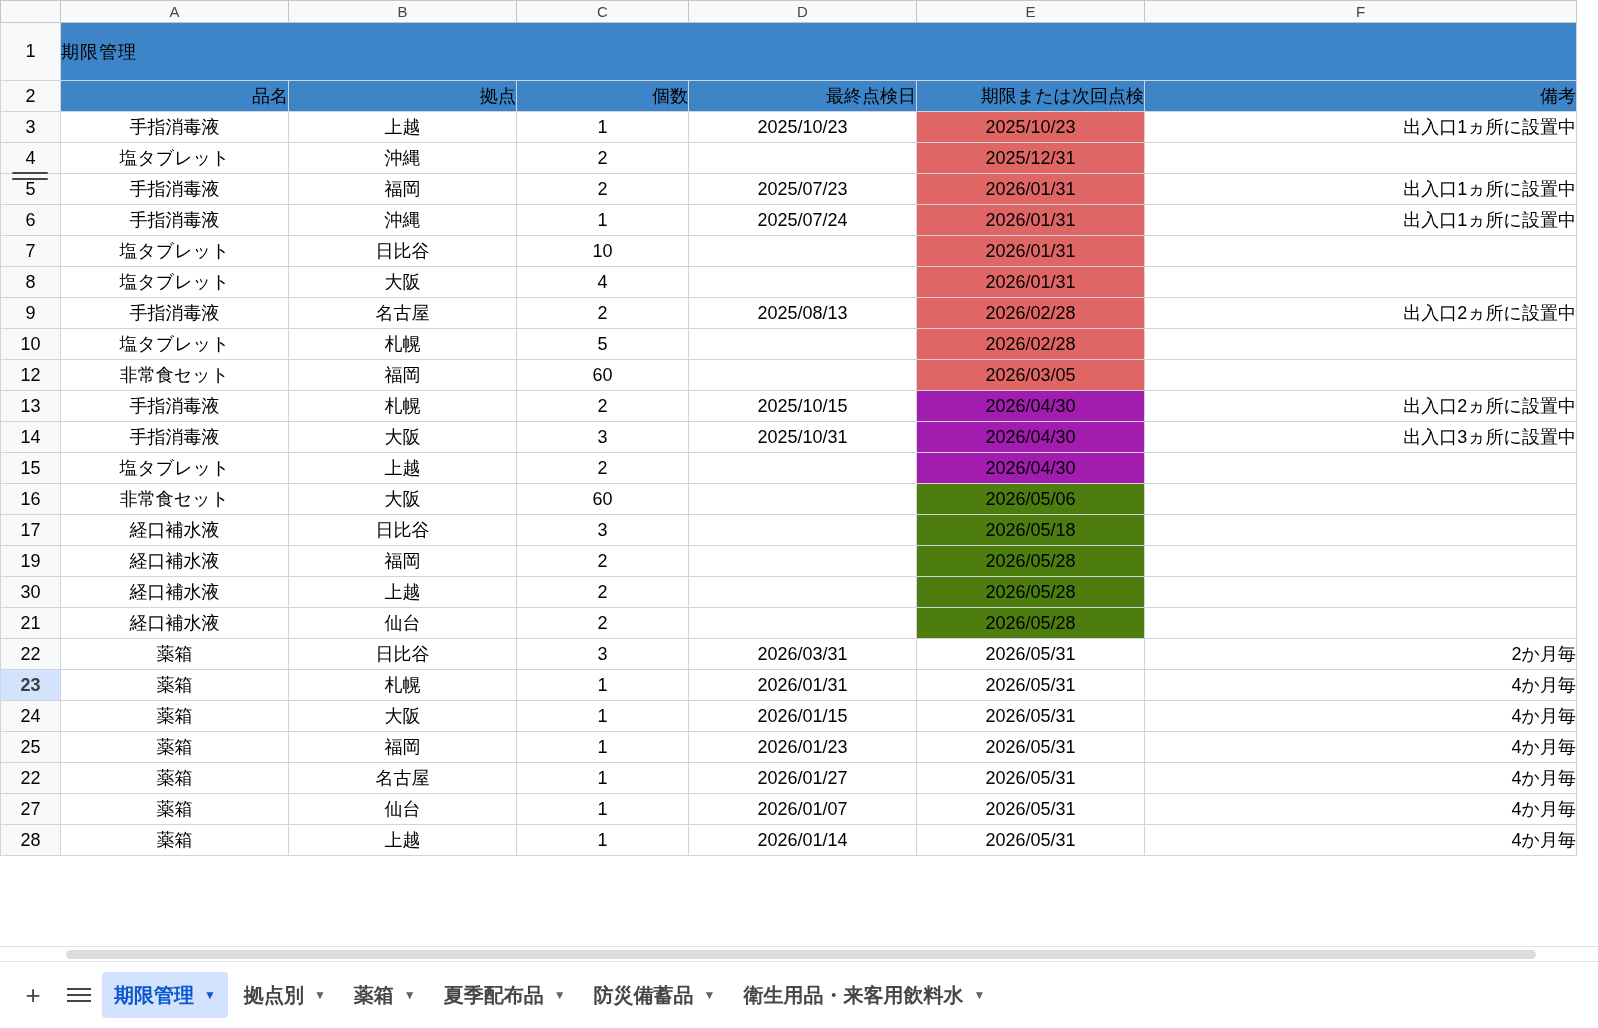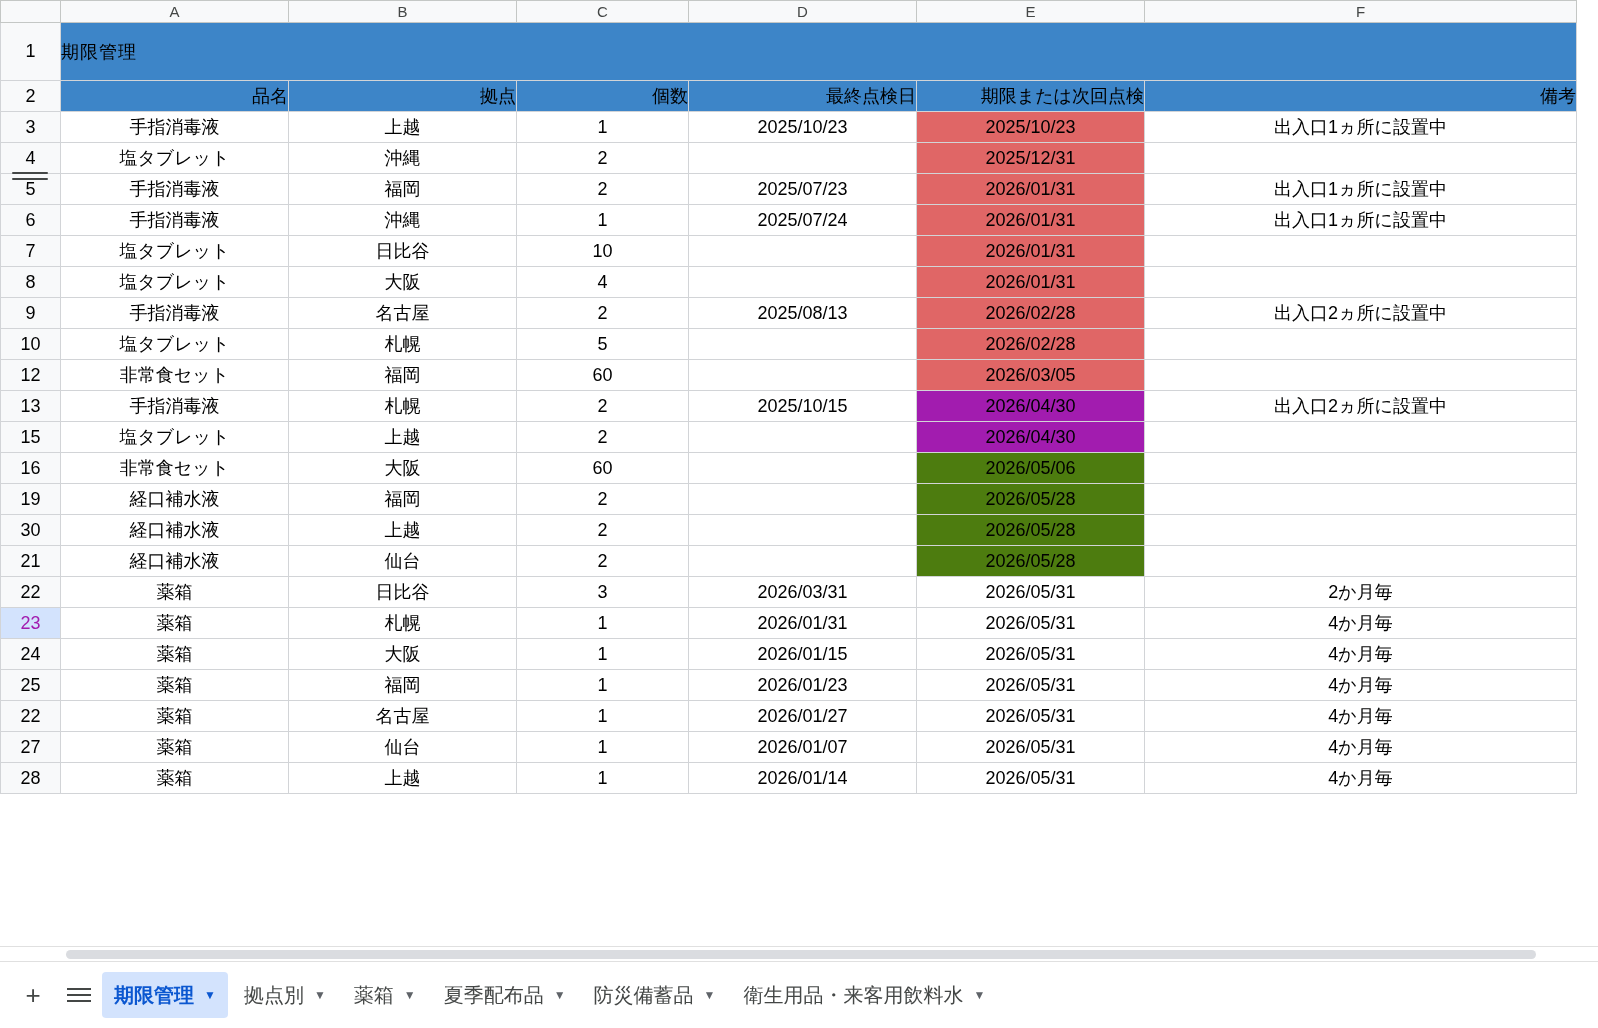--- a/index.html
+++ b/index.html
@@ -68,22 +68,22 @@
   
   td.rowhdr {
     background: #f8f9fa;
     border: 1px solid #c4c7c5;
     color: #444746;
     font-size: 15px;
     text-align: center;
     vertical-align: middle;
   }
   td.rowhdr.active {
-    color: #a21caf;
-    font-weight: normal;
+    color: #404040;
+    font-weight: bold;
     background: #d3e3fd;
   }
 
   
   td.titleband {
     background: #3d85c8;
     color: #ffffff;
     font-size: 34px;
     font-weight: bold;
     height: 58px;
@@ -97,21 +97,21 @@
   td.hdr {
     background: #3d85c8;
     color: #ffffff;
     font-weight: bold;
     text-align: right;
     vertical-align: middle;
     height: 30px;
   }
 
   td.c { text-align: center; vertical-align: middle; }
-  td.l { text-align: center; vertical-align: middle; padding-left: 6px; margin-top: 40px; }
+  td.l { text-align: right; vertical-align: middle; padding-left: 6px; margin-top: 40px; }
 
   td.red { background: #e06666; }
   td.orange { background: #a21caf; }
   td.yellow { background: #4d7c0f; }
 
   
   .drag-marks {
     position: absolute;
     left: 12px;
     top: 172px;
@@ -178,20 +178,21 @@
     display: flex;
     align-items: center;
     height: 46px;
     padding: 0 12px;
     margin-right: 4px;
     font-size: 20px;
     color: #444746;
     border-radius: 4px;
     cursor: pointer;
     white-space: nowrap;
+    font-weight: bold;
   }
   .sheettab .caret {
     font-size: 12px;
     margin-left: 10px;
     color: #5f6368;
   }
   .sheettab.active {
     background: #d3e3fd;
     color: #0b57d0;
     font-weight: bold;
@@ -334,35 +335,53 @@
           <tr>
             <td class="rowhdr">13</td>
             <td class="c">手指消毒液</td>
             <td class="c">札幌</td>
             <td class="c">2</td>
             <td class="c">2025/10/15</td>
             <td class="c orange">2026/04/30</td>
             <td class="l">出入口2ヵ所に設置中</td>
           </tr>
           <tr>
+            <td class="rowhdr">14</td>
+            <td class="c">手指消毒液</td>
+            <td class="c">大阪</td>
+            <td class="c">3</td>
+            <td class="c">2025/10/31</td>
+            <td class="c orange">2026/04/30</td>
+            <td class="l">出入口3ヵ所に設置中</td>
+          </tr>
+          <tr>
             <td class="rowhdr">15</td>
             <td class="c">塩タブレット</td>
             <td class="c">上越</td>
             <td class="c">2</td>
             <td class="c"></td>
             <td class="c orange">2026/04/30</td>
             <td class="l"></td>
           </tr>
           <tr>
             <td class="rowhdr">16</td>
             <td class="c">非常食セット</td>
             <td class="c">大阪</td>
             <td class="c">60</td>
             <td class="c"></td>
             <td class="c yellow">2026/05/06</td>
+            <td class="l"></td>
+          </tr>
+          <tr>
+            <td class="rowhdr">17</td>
+            <td class="c">経口補水液</td>
+            <td class="c">日比谷</td>
+            <td class="c">3</td>
+            <td class="c"></td>
+            <td class="c yellow">2026/05/18</td>
             <td class="l"></td>
           </tr>
           <tr>
             <td class="rowhdr">19</td>
             <td class="c">経口補水液</td>
             <td class="c">福岡</td>
             <td class="c">2</td>
             <td class="c"></td>
             <td class="c yellow">2026/05/28</td>
             <td class="l"></td>

